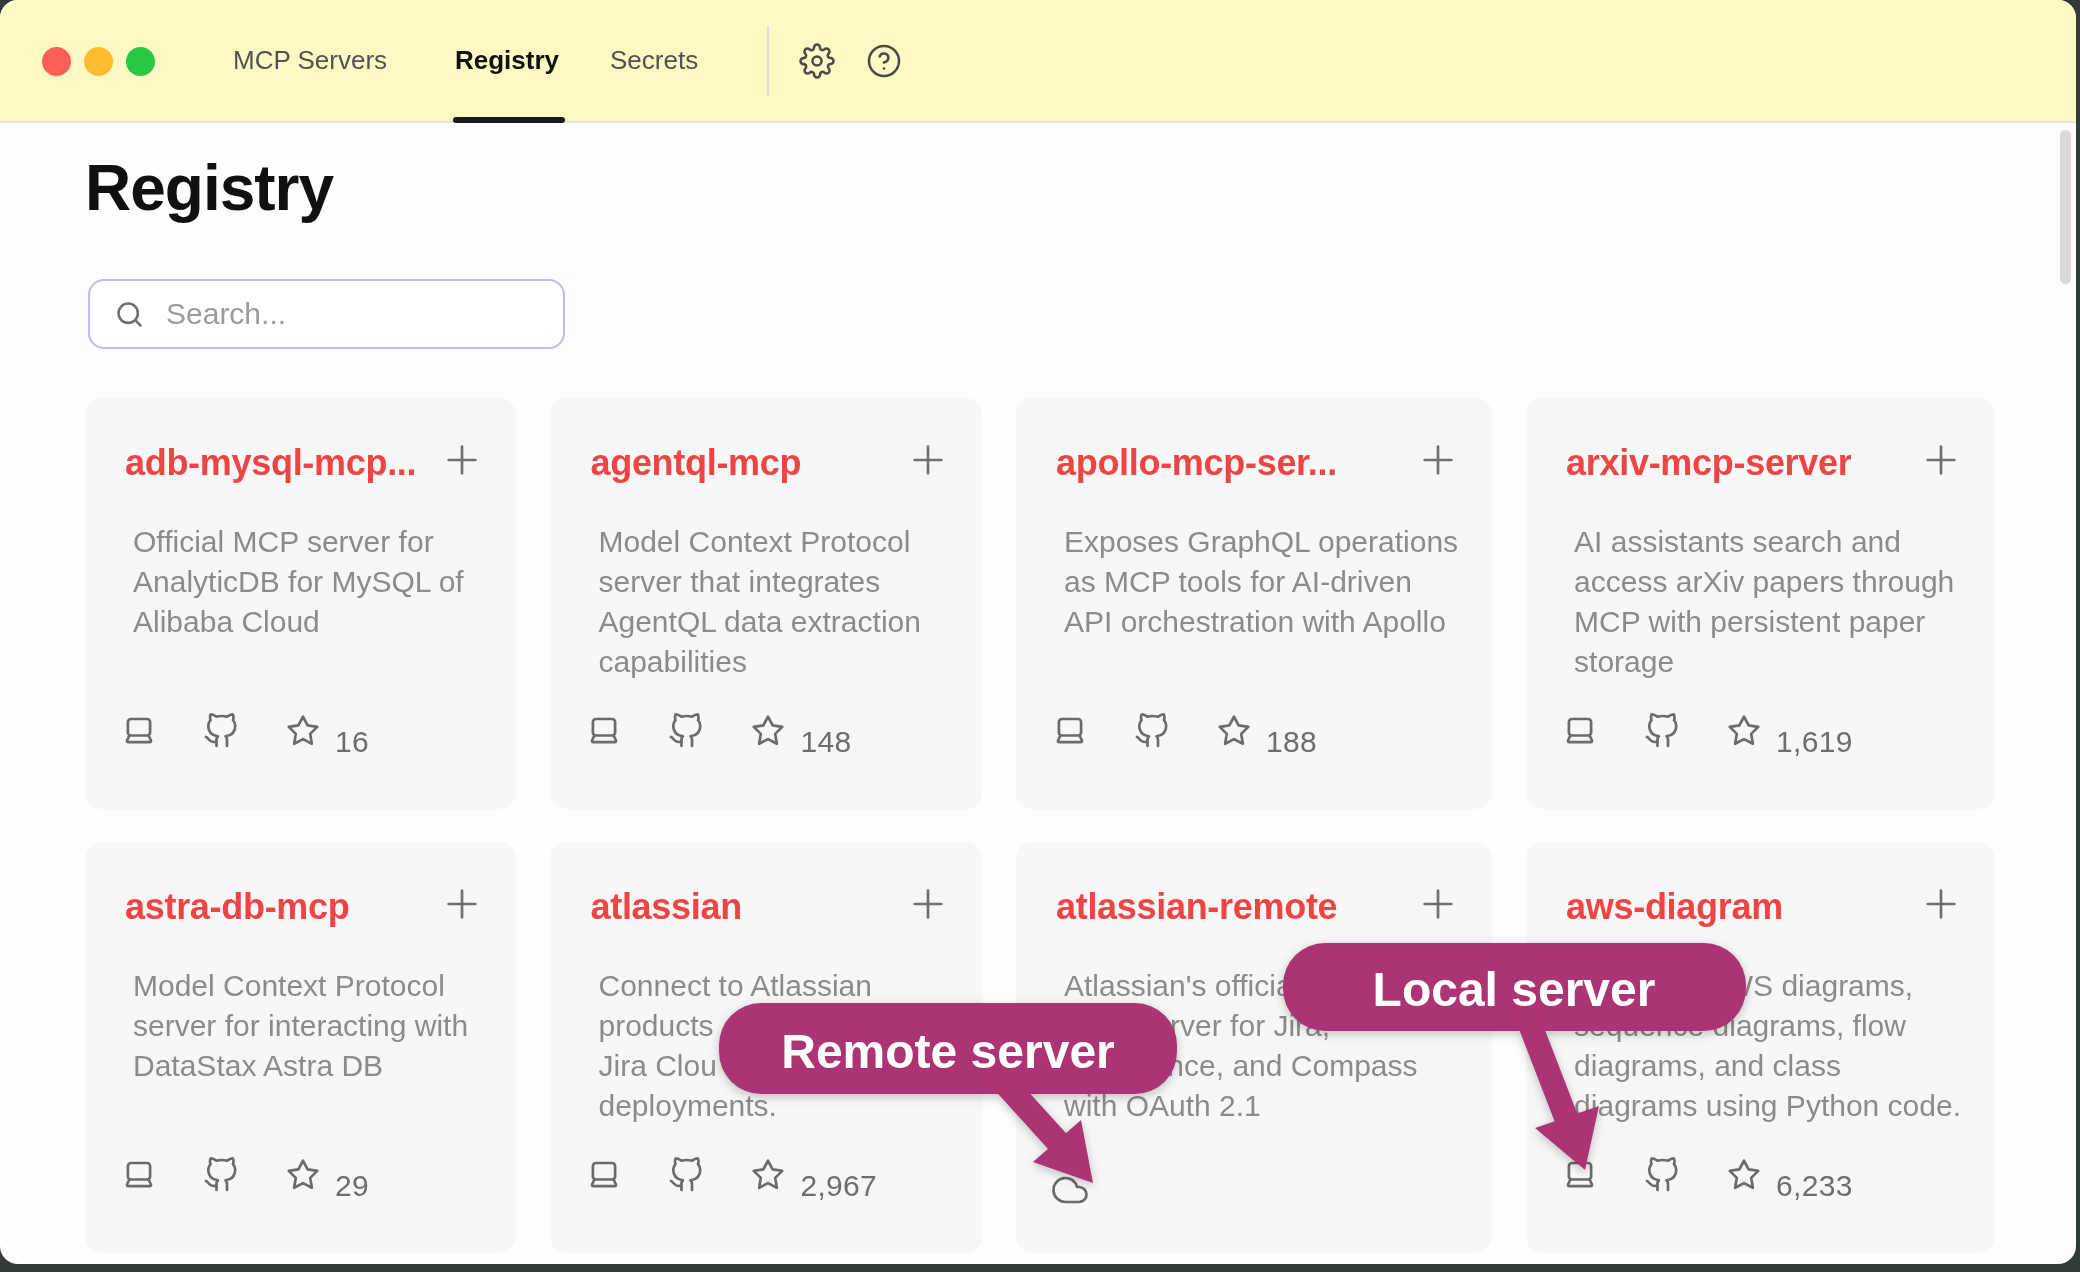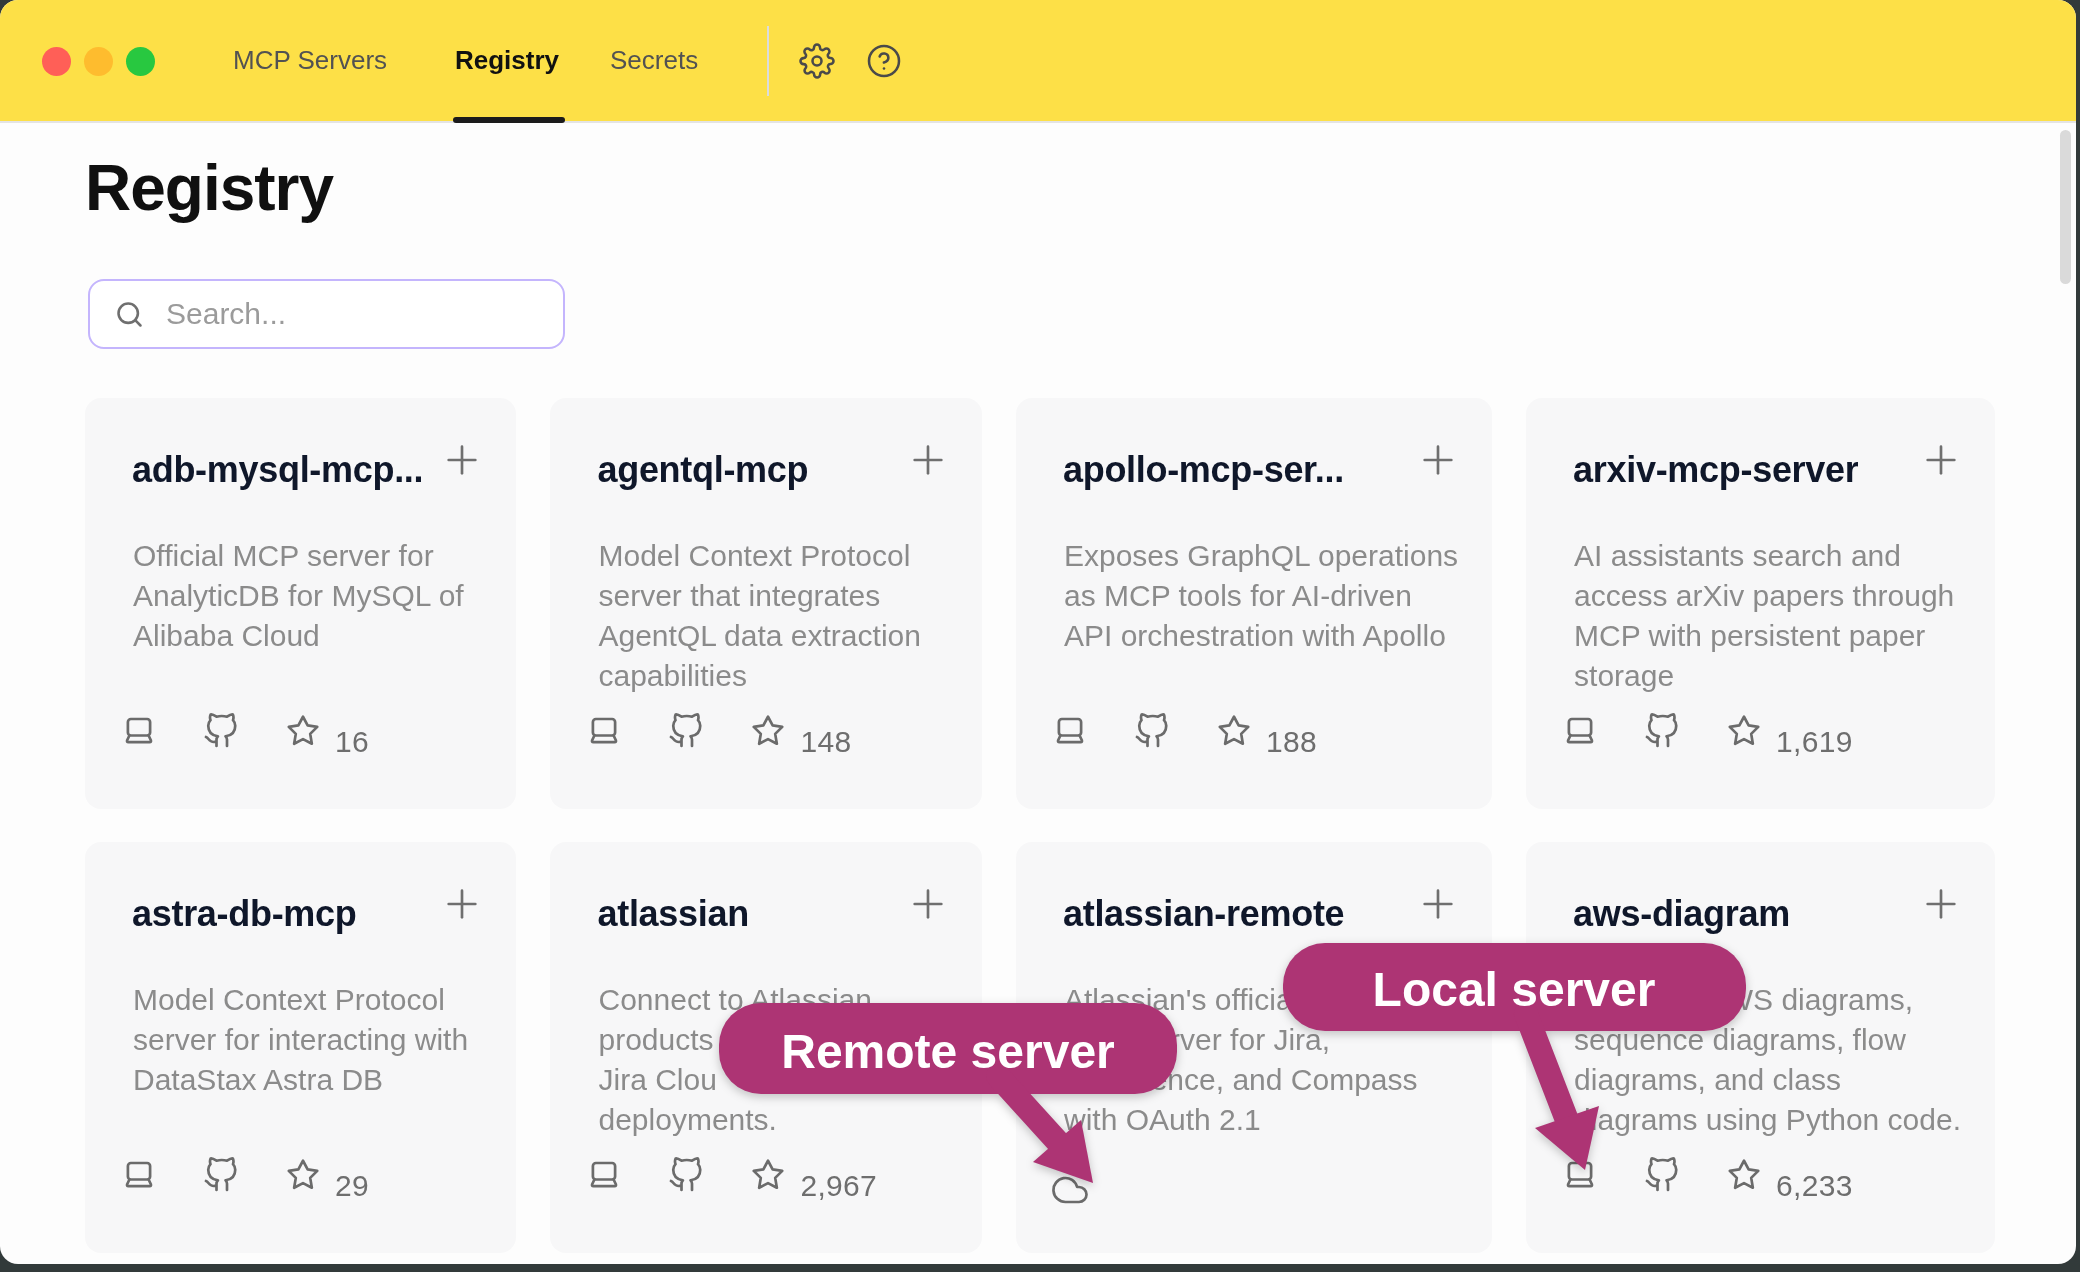--- a/index.html
+++ b/index.html
@@ -8,21 +8,21 @@
     background:#323a3a;
     font-family:"Liberation Sans","DejaVu Sans",sans-serif;
     -webkit-font-smoothing:antialiased;
   }
   .window{
     position:absolute;left:0;top:0;width:2076px;height:1264px;
     background:#fdfdfd;border-radius:18px;overflow:hidden;
   }
   
   .topbar{
-    position:relative;height:121px;background:#fde047;
+    position:relative;height:121px;background:#fef9c3;
     border-bottom:2px solid #e4e4e4;
   }
   .traffic{position:absolute;top:47px;left:42px;display:flex;gap:13px;}
   .light{width:29px;height:29px;border-radius:50%;}
   .tab{
     position:absolute;top:0;height:100%;display:flex;align-items:center;
     font-size:26px;color:#525252;cursor:default;white-space:nowrap;
   }
   .tab.active{color:#111;font-weight:700;}
   .tab-underline{
@@ -51,21 +51,21 @@
   .grid{
     display:grid;grid-template-columns:repeat(4,1fr);gap:33px 34px;
     margin:49px 81px 0 85px;
   }
   .card{
     height:411px;box-sizing:border-box;background:#f7f7f8;border-radius:16px;
     padding:40px 34px 50px 36px;display:flex;flex-direction:column;
   }
   .card-head{display:flex;justify-content:space-between;align-items:flex-start;}
   .card-title{
-    margin:11px;font-size:36px;font-weight:700;color:#0f172a;letter-spacing:-0.3px;
+    margin:4px;font-size:36px;font-weight:700;color:#ef4444;letter-spacing:-0.3px;
     white-space:nowrap;overflow:hidden;
   }
   .add-btn{
     background:none;border:none;padding:0;margin:2px 0 0 8px;cursor:pointer;
     color:#6f6f6f;flex:none;
   }
   .add-btn svg{width:40px;height:40px;}
   .card-desc{margin-top:34px;margin-left:12px;}
   .desc-line{font-size:30px;line-height:40px;color:#8b8b8b;white-space:nowrap;}
   .card-footer{margin-top:auto;display:flex;align-items:center;}

